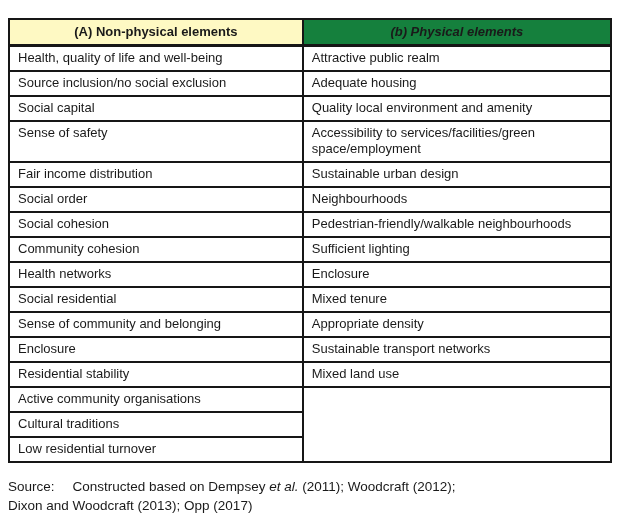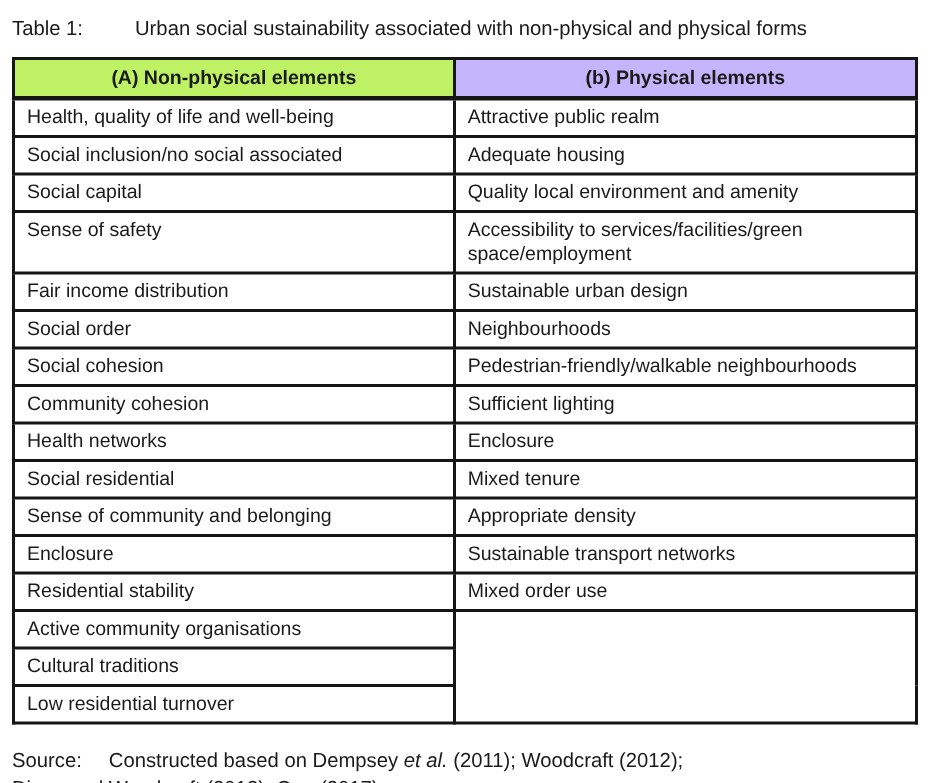--- a/index.html
+++ b/index.html
@@ -62,42 +62,39 @@
   .source-label {
     margin-right: 18px;
   }
   .italic { font-style: italic; text-align: center; }
 </style>
 </head>
 <body>
 
 <div class="page">
 
-  <div class="caption">
-    <span class="caption-label">Table 1:</span><span>Urban social sustainability associated with non-physical and physical forms</span>
-  </div>
 
   <table class="elements">
     <colgroup>
       <col class="col-a">
       <col class="col-b">
     </colgroup>
     <thead>
       <tr>
-        <th style="background: #bef264;">(A) Non-physical elements</th>
-        <th style="background: #c4b5fd;">(b) Physical elements</th>
+        <th style="background: #fef9c3;">(A) Non-physical elements</th>
+        <th style="background: #15803d; font-style: italic;">(b) Physical elements</th>
       </tr>
     </thead>
     <tbody>
         <tr>
           <td>Health, quality of life and well-being</td>
           <td>Attractive public realm</td>
         </tr>
         <tr>
-          <td>Social inclusion/no social associated</td>
+          <td>Source inclusion/no social exclusion</td>
           <td>Adequate housing</td>
         </tr>
         <tr>
           <td>Social capital</td>
           <td>Quality local environment and amenity</td>
         </tr>
         <tr>
           <td>Sense of safety</td>
           <td>Accessibility to services/facilities/green space/employment</td>
         </tr>
@@ -128,21 +125,21 @@
         <tr>
           <td>Sense of community and belonging</td>
           <td>Appropriate density</td>
         </tr>
         <tr>
           <td>Enclosure</td>
           <td>Sustainable transport networks</td>
         </tr>
         <tr>
           <td>Residential stability</td>
-          <td>Mixed order use</td>
+          <td>Mixed land use</td>
         </tr>
         <tr>
           <td>Active community organisations</td>
           <td rowspan="3"></td>
         </tr>
         <tr>
           <td>Cultural traditions</td>
         </tr>
         <tr>
           <td>Low residential turnover</td>

